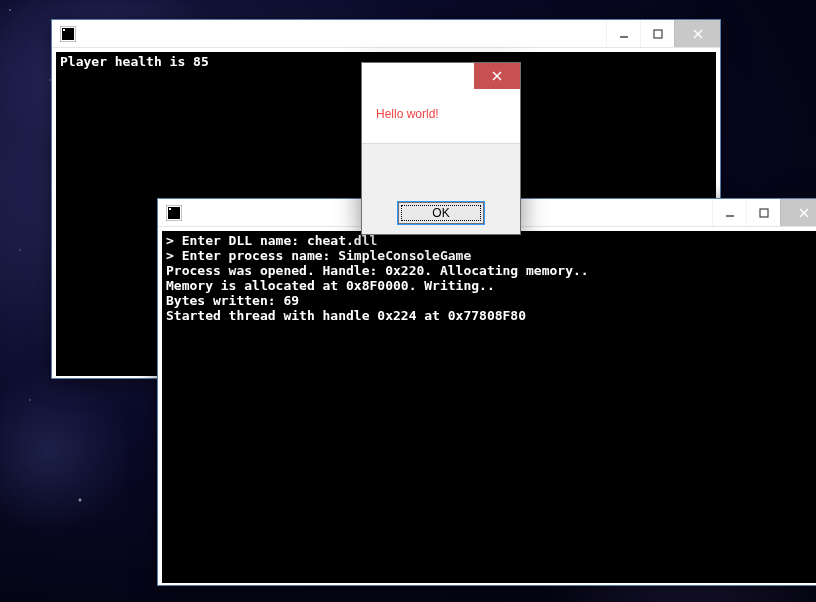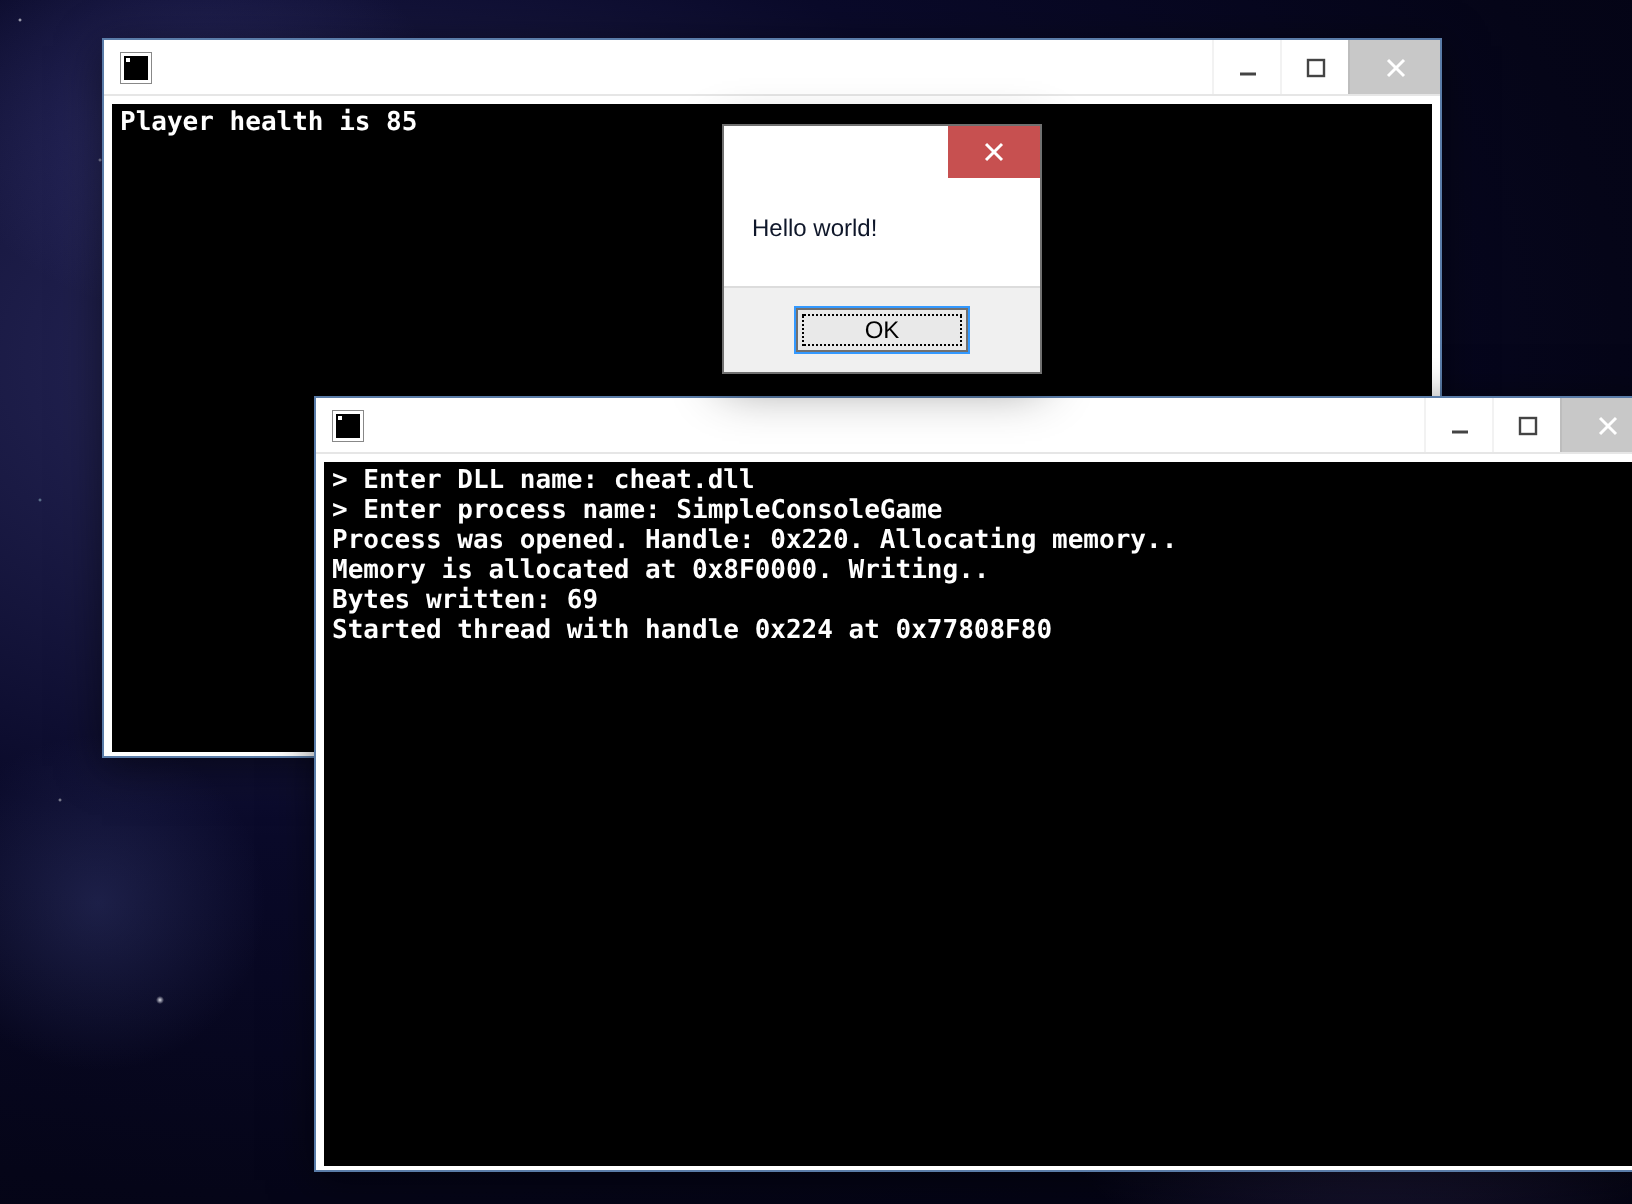--- a/index.html
+++ b/index.html
@@ -119,21 +119,21 @@
     width: 46px;
     background: #c75050;
     color: #fff;
     display: flex;
     align-items: center;
     justify-content: center;
   }
   #dialog .dlg-body {
     padding: 18px 14px 22px 14px;
     font-size: 12px;
-    color: #0f172a;
+    color: #ef4444;
     background: #fff;
   }
   #dialog .dlg-footer {
     background: #f0f0f0;
     border-top: 1px solid #dcdcdc;
     padding: 10px;
     display: flex;
     justify-content: center;
   }
   #dialog .ok-btn {
@@ -141,20 +141,21 @@
     height: 22px;
     font-size: 12px;
     background: #e9e9e9;
     border: 1px solid #707070;
     outline: 1px dotted #000;
     outline-offset: -4px;
     box-shadow: 0 0 0 1px #3399ff;
     text-align: center;
     line-height: 20px;
     cursor: pointer;
+    margin-top: 48px;
   }
 
   .cmd-icon-svg { width: 16px; height: 16px; }
 </style>
 </head>
 <body>
 
 <div class="window" id="win1">
   <div class="titlebar">
     <span class="icon">

